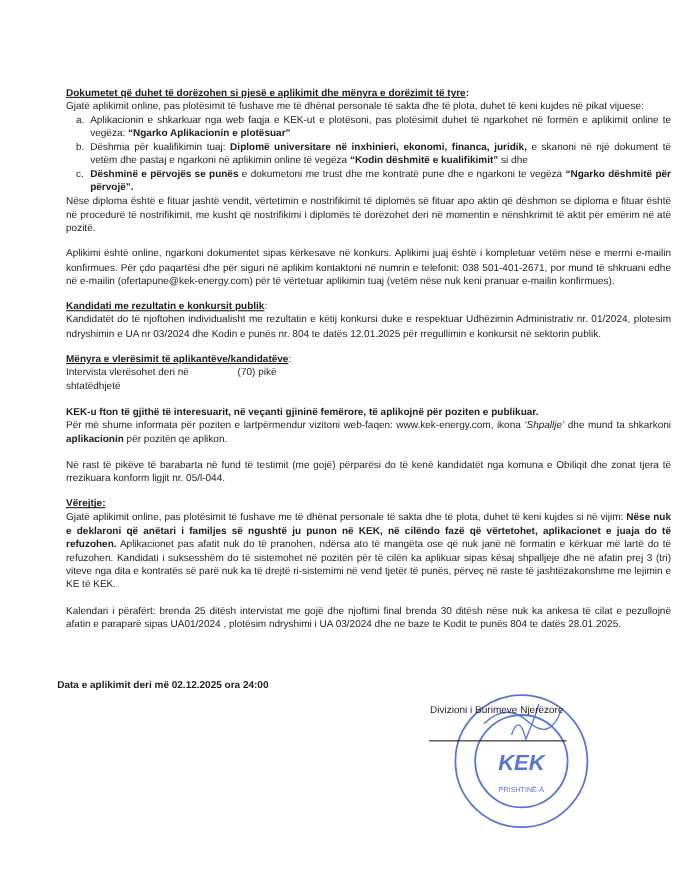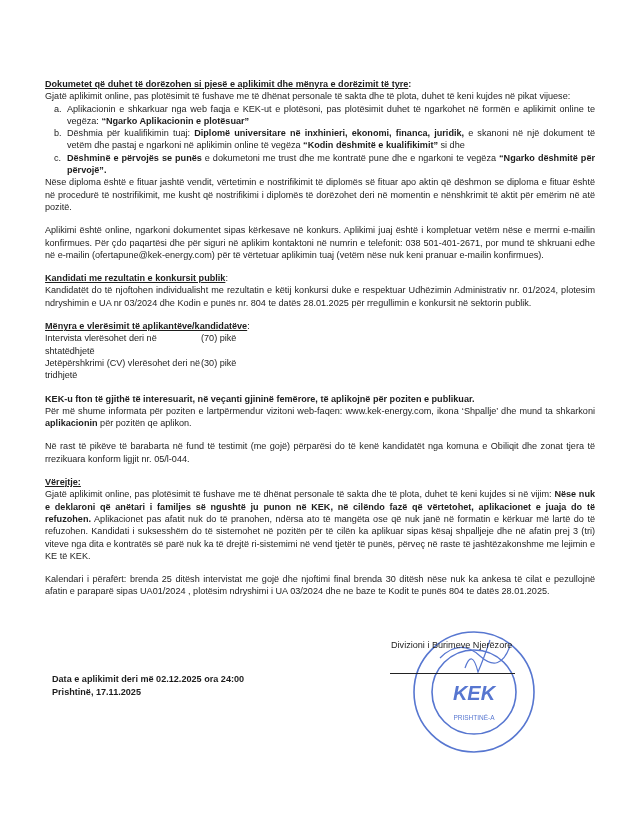--- a/index.html
+++ b/index.html
@@ -1,30 +1,30 @@
 <!DOCTYPE html>
 <html><head>
 <meta charset="utf-8">
 <style>
   html, body { margin: 0; padding: 0; background: #ffffff; }
   body { width: 627px; height: 813px; position: relative; overflow: hidden;
          font-family: "Liberation Sans", sans-serif; color: #1d1d1d; }
-  .page { position: absolute; left: 45px; top: 78px; width: 550px;
+  .page { position: absolute; left: 60px; top: 78px; width: 550px;
           font-size: 9.1px; line-height: 12.3px; }
   .sec { margin-bottom: 11px; }
   .h { font-weight: bold; text-decoration: underline; }
   .b { font-weight: bold; }
-  .i { }
+  .i { font-style: italic; }
   p { margin: 0; text-align: justify; }
   ol.alpha { margin: 0; padding-left: 22px; list-style: none; }
   ol.alpha li { position: relative; text-align: justify; }
   ol.alpha li .mk { position: absolute; left: -13px; }
   .score-row { display: flex; }
   .score-row .lbl { width: 156px; }
-  .footer { position: absolute; left: 52px; top: 673px; font-size: 9.1px; line-height: 13px; font-weight: bold; }
+  .footer { position: absolute; left: 52px; top: 616px; font-size: 9.1px; line-height: 13px; font-weight: bold; }
   .sign { position: absolute; left: 391px; top: 640px; font-size: 9.1px; font-weight: normal; z-index: 2; }
   .sigline { position: absolute; left: 390px; top: 673px; width: 125px; border-top: 1px solid #222; z-index: 2; }
   .stamp { position: absolute; left: 410px; top: 628px; width: 128px; height: 128px; z-index: 1; opacity: 0.85; }
 </style>
 </head>
 <body>
 
 <div class="page">
 
   <div class="sec">
@@ -46,32 +46,28 @@
     </ol>
     <p>Nëse diploma është e fituar jashtë vendit, vërtetimin e nostrifikimit të diplomës së fituar apo aktin që dëshmon se diploma e fituar është në procedurë të nostrifikimit, me kusht që nostrifikimi i diplomës të dorëzohet deri në momentin e nënshkrimit të aktit për emërim në atë pozitë.</p>
   </div>
 
   <div class="sec">
     <p>Aplikimi është online, ngarkoni dokumentet sipas kërkesave në konkurs. Aplikimi juaj është i kompletuar vetëm nëse e merrni e-mailin konfirmues. Për çdo paqartësi dhe për siguri në aplikim kontaktoni në numrin e telefonit: 038 501-401-2671, por mund të shkruani edhe në e-mailin (ofertapune@kek-energy.com) për të vërtetuar aplikimin tuaj (vetëm nëse nuk keni pranuar e-mailin konfirmues).</p>
   </div>
 
   <div class="sec">
     <p><span class="h">Kandidati me rezultatin e konkursit publik</span><span>:</span></p>
-    <p>Kandidatët do të njoftohen individualisht me rezultatin e këtij konkursi duke e respektuar Udhëzimin Administrativ nr. 01/2024, plotesim ndryshimin e UA nr 03/2024 dhe Kodin e punës nr. 804 te datës 28.01.2025  për rregullimin e konkursit në sektorin publik.</p>
+    <p>Kandidatët do të njoftohen individualisht me rezultatin e këtij konkursi duke e respektuar Udhëzimin Administrativ nr. 01/2024, plotesim ndryshimin e UA nr 03/2024 dhe Kodin e punës nr. 804 te datës 12.01.2025  për rregullimin e konkursit në sektorin publik.</p>
   </div>
 
   <div class="sec">
     <p><span class="h">Mënyra e vlerësimit të aplikantëve/kandidatëve</span><span>:</span></p>
     <div class="score-row">
       <span class="lbl">Intervista vlerësohet deri në shtatëdhjetë</span>
       <span>(70) pikë</span>
-    </div>
-    <div class="score-row">
-      <span class="lbl">Jetëpërshkrimi (CV) vlerësohet deri në tridhjetë</span>
-      <span>(30) pikë</span>
     </div>
   </div>
 
   <div class="sec">
     <p class="b">KEK-u fton të gjithë të interesuarit, në veçanti gjininë femërore, të aplikojnë për poziten e publikuar.</p>
     <p><span>Për më shume informata për poziten e lartpërmendur vizitoni web-faqen: www.kek-energy.com, ikona </span><span class="i">‘Shpallje’</span><span> dhe mund ta shkarkoni </span><span class="b">aplikacionin</span><span> për pozitën qe aplikon.</span></p>
   </div>
 
   <div class="sec">
     <p>Në rast të pikëve të barabarta në fund të testimit (me gojë) përparësi do të kenë kandidatët nga komuna e Obiliqit dhe zonat tjera të rrezikuara konform ligjit nr. 05/l-044.</p>
@@ -82,21 +78,20 @@
     <p><span>Gjatë aplikimit online, pas plotësimit të fushave me të dhënat personale të sakta dhe të plota, duhet të keni kujdes si në vijim: </span><span class="b">Nëse nuk e deklaroni që anëtari i familjes së ngushtë ju punon në KEK, në cilëndo fazë që vërtetohet, aplikacionet e juaja do të refuzohen.</span><span> Aplikacionet pas afatit nuk do të pranohen, ndërsa ato të mangëta ose që nuk janë në formatin e kërkuar më lartë do të refuzohen. Kandidati i suksesshëm do të sistemohet në pozitën për të cilën ka aplikuar sipas kësaj shpalljeje dhe në afatin prej 3 (tri) viteve nga dita e kontratës së parë nuk ka të drejtë ri-sistemimi në vend tjetër të punës, përveç në raste të jashtëzakonshme me lejimin e KE të KEK.</span></p>
   </div>
 
   <div class="sec">
     <p>Kalendari i përafërt: brenda 25 ditësh intervistat me gojë dhe njoftimi final brenda 30 ditësh nëse nuk ka ankesa të cilat e pezullojnë afatin e paraparë sipas UA01/2024 , plotësim ndryshimi i UA 03/2024 dhe ne baze te Kodit te punës 804 te datës 28.01.2025.</p>
   </div>
 </div>
 
 <div class="footer">
   <div>Data e aplikimit deri më 02.12.2025 ora 24:00</div>
-  <div>Prishtinë, 17.11.2025</div>
 </div>
 
 <div class="sign">Divizioni i Burimeve Njerëzore</div>
 <div class="sigline"></div>
 
 <svg class="stamp" viewBox="0 0 128 128">
   <g fill="none" stroke="#3a5fc8" stroke-width="1.6">
     <circle cx="64" cy="64" r="60"></circle>
     <circle cx="64" cy="64" r="42"></circle>
     <path d="M30 30 Q50 10 70 28 T100 18" stroke-width="1.2"></path>

